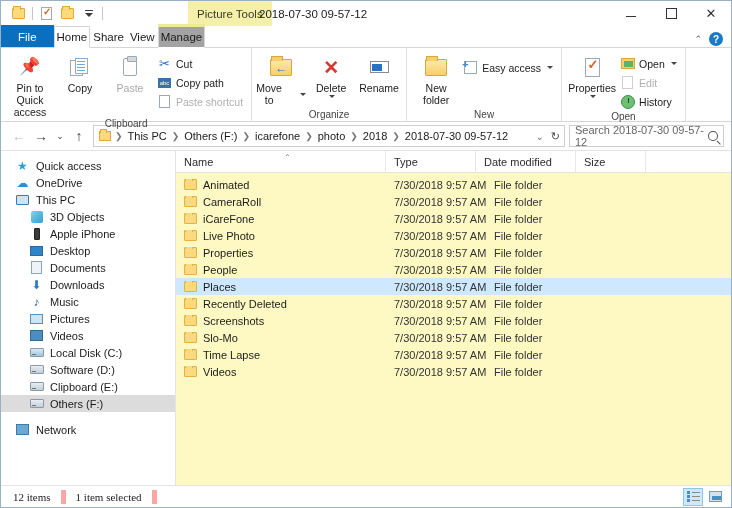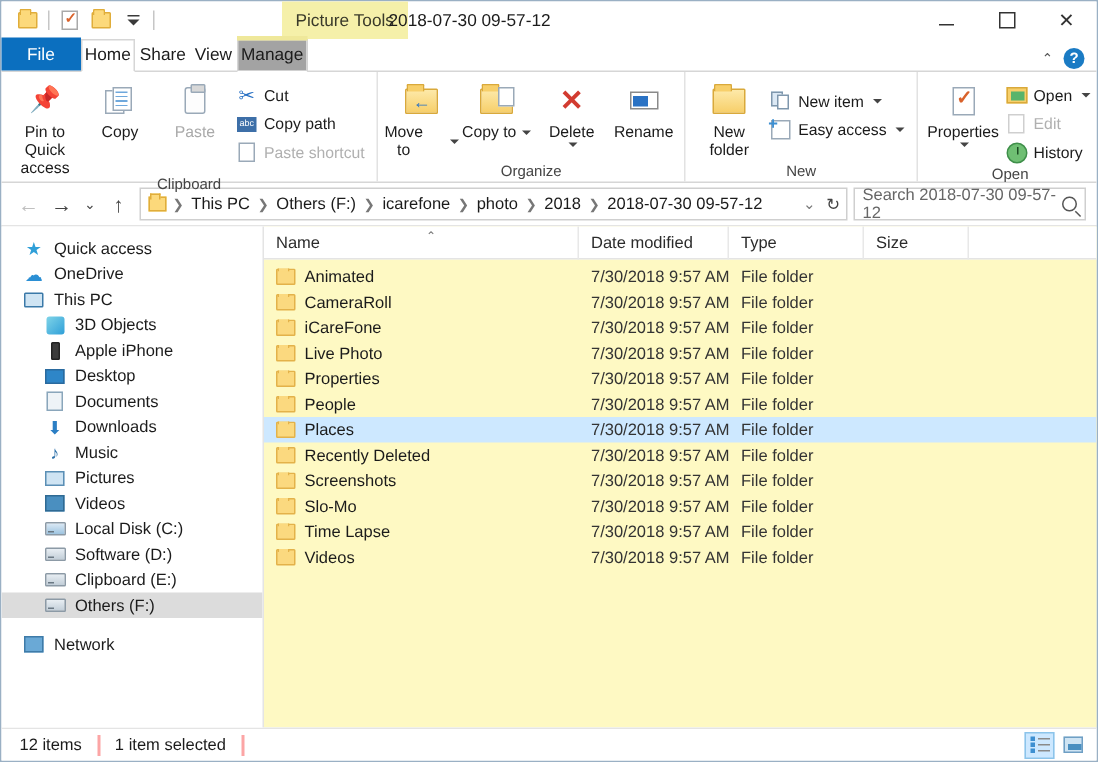--- a/index.html
+++ b/index.html
@@ -268,21 +268,21 @@
     width:13px;height:11px;background:#fbd97f;border:1px solid #e3b24a;position:relative;flex:0 0 13px;border-radius:1px;
   }
   .rowfolder:before{content:"";position:absolute;left:0;top:-3px;width:6px;height:3px;background:#fbd97f;border:1px solid #e3b24a;border-bottom:none;border-radius:1px 1px 0 0;}
 
   
   .statusbar {
     height:22px; min-height:22px; display:flex; align-items:center;
     border-top:1px solid #e4e4e4; background:#fff;
     font-size:11px; color:#1b1b1b;
   }
-  .st-seg { padding:0 10px; height:14px; display:flex; align-items:center; border-right:2px solid #fca5a5; }
+  .st-seg { padding:0 10px; height:14px; display:flex; align-items:center; border-right:5px solid #fca5a5;font-family:Liberation Serif, serif; }
   .st-seg:first-child { padding-left:12px; }
   .view-btns { margin-left:auto; display:flex; align-items:center; gap:2px; padding-right:6px;}
   .vbtn { width:20px;height:18px;display:flex;align-items:center;justify-content:center;border:1px solid transparent;}
   .vbtn.active { background:#cde8ff; border-color:#8cc4ea; }
   .vb-details{width:13px;height:11px;position:relative;}
   .vb-details i{position:absolute;left:0;width:3px;height:3px;background:#3d8fd1;}
   .vb-details i:nth-child(1){top:0;} .vb-details i:nth-child(2){top:4px;} .vb-details i:nth-child(3){top:8px;}
   .vb-details u{position:absolute;left:5px;width:8px;height:1px;background:#8a8a8a;}
   .vb-details u:nth-child(4){top:1px;} .vb-details u:nth-child(5){top:5px;} .vb-details u:nth-child(6){top:9px;}
   .vb-icons{width:13px;height:11px;background:#cfe4f3;border:1px solid #6f9fc4;position:relative;}
@@ -392,31 +392,20 @@
                 <span class="arrow-left">←</span>
               </span>
           </span>
           <span style="display:flex;align-items:center;gap:16px;">
             <span>Move to</span>
             <span class="dd"></span>
           </span>
         </div>
         <div class="bigbtn">
           <span class="ico">
-            <span class="fold-big" style="position:relative;">
-              <span style="position:absolute;right:-2px;top:-2px;width:11px;height:13px;background:#fff;border:1px solid #9aa9b8;"></span>
-            </span>
-          </span>
-          <span style="display:flex;align-items:center;gap:2px;">
-            <span>Copy to</span>
-            <span class="dd"></span>
-          </span>
-        </div>
-        <div class="bigbtn">
-          <span class="ico">
               <span class="del-x">✕</span>
             </span>
           <span>Delete</span>
           <span class="dd" style="margin-top:1px;"></span>
         </div>
         <div class="bigbtn" style="width:46px;">
           <span class="ico">
               <span class="ren-ico"></span>
             </span>
           <span>Rename</span>
@@ -427,30 +416,20 @@
 
     <div class="rgroup">
       <div class="rgroup-body">
         <div class="bigbtn">
           <span class="ico">
               <span class="fold-big"></span>
             </span>
           <span>New folder</span>
         </div>
         <div class="smallcol" style="padding-top:7px;">
-          <div class="smallbtn">
-            <span class="ico">
-                <span class="newitem-ico">
-                  <u></u>
-                  <b></b>
-                </span>
-              </span>
-            <span>New item</span>
-            <span class="dd"></span>
-          </div>
           <div class="smallbtn">
             <span class="ico">
                 <span class="easy-ico"></span>
               </span>
             <span>Easy access</span>
             <span class="dd"></span>
           </div>
         </div>
       </div>
       <div class="rgroup-title">New</div>
@@ -625,25 +604,25 @@
         <span>Network</span>
       </div>
     </div>
 
     <div class="filelist">
       <div class="colhdr">
         <div class="col name">
           <span>Name</span>
           <span class="sortmark">⌃</span>
         </div>
+        <div class="col type">
+          <span>Type</span>
+        </div>
         <div class="col date">
           <span>Date modified</span>
-        </div>
-        <div class="col type">
-          <span>Type</span>
         </div>
         <div class="col size">
           <span>Size</span>
         </div>
         <div class="col last"></div>
       </div>
 
       <div class="rows">
         <div class="row">
           <span class="cell name">

